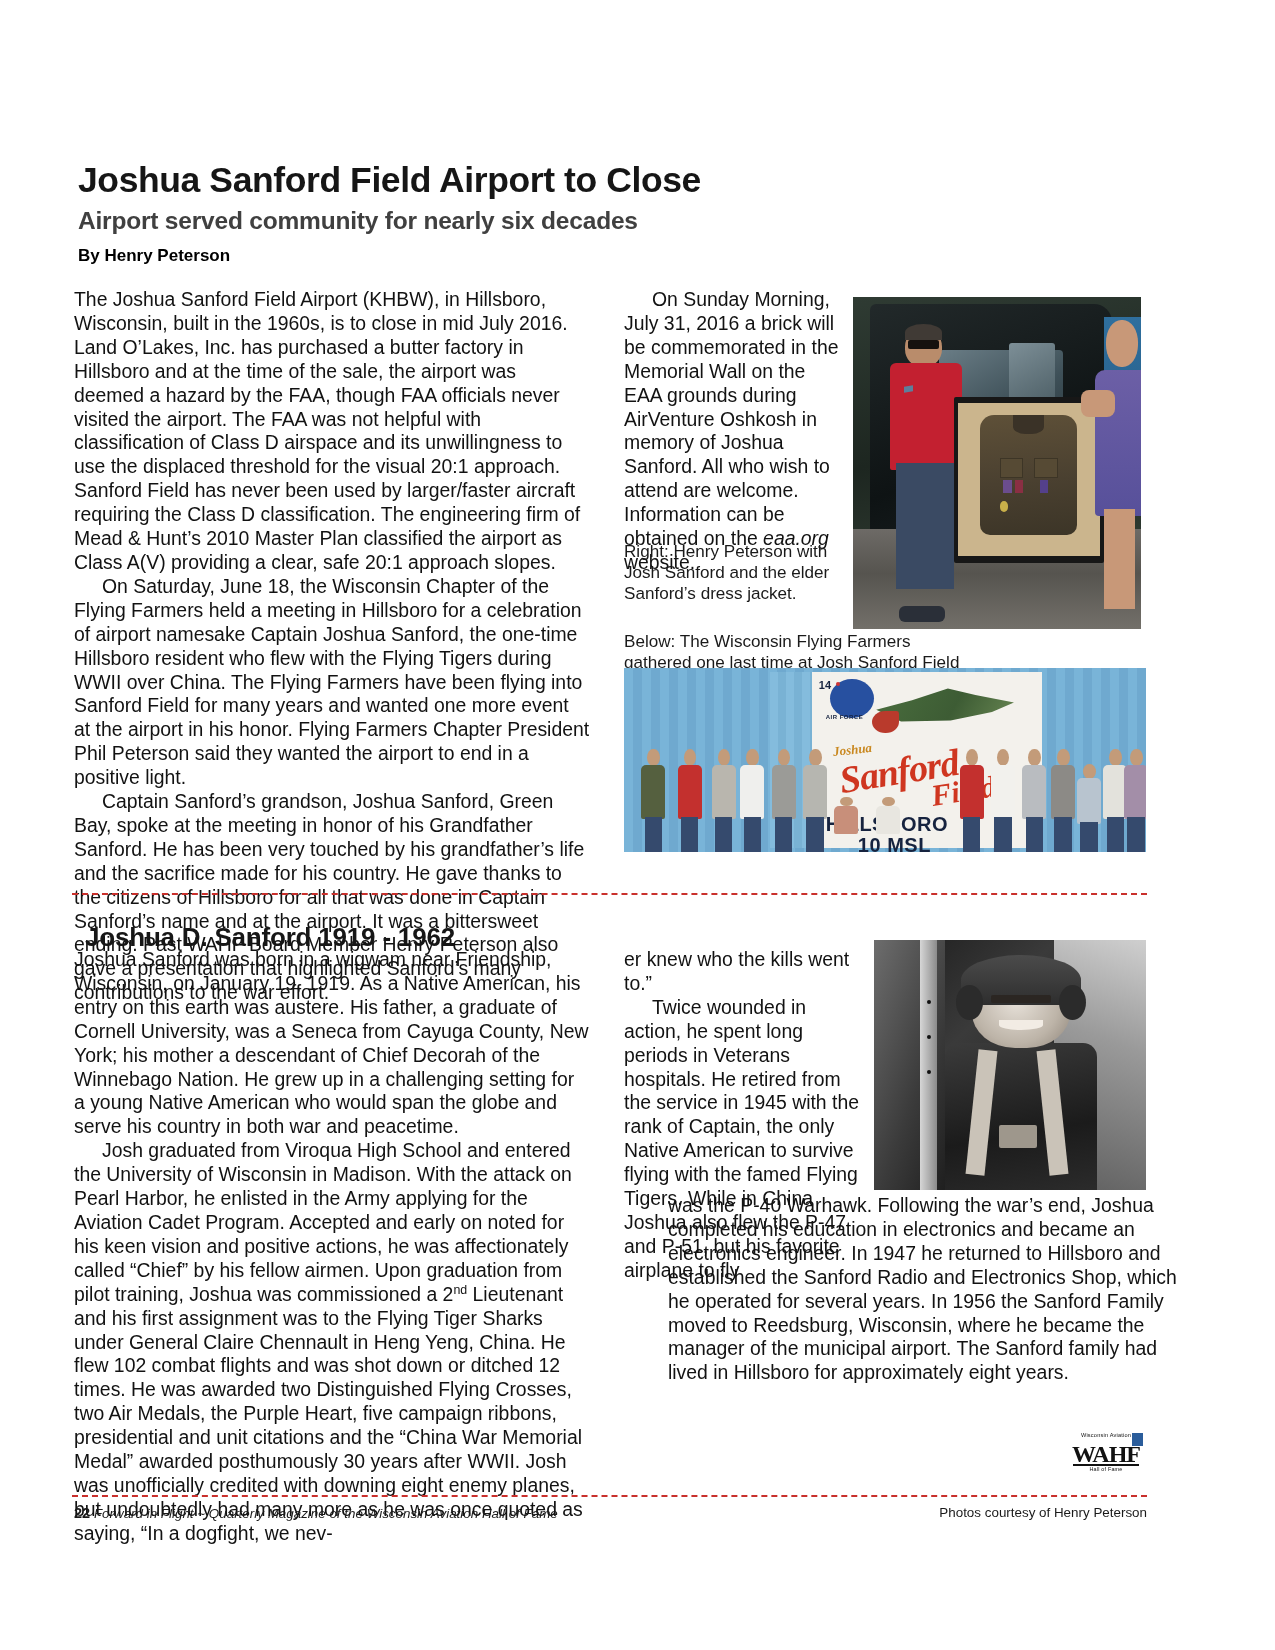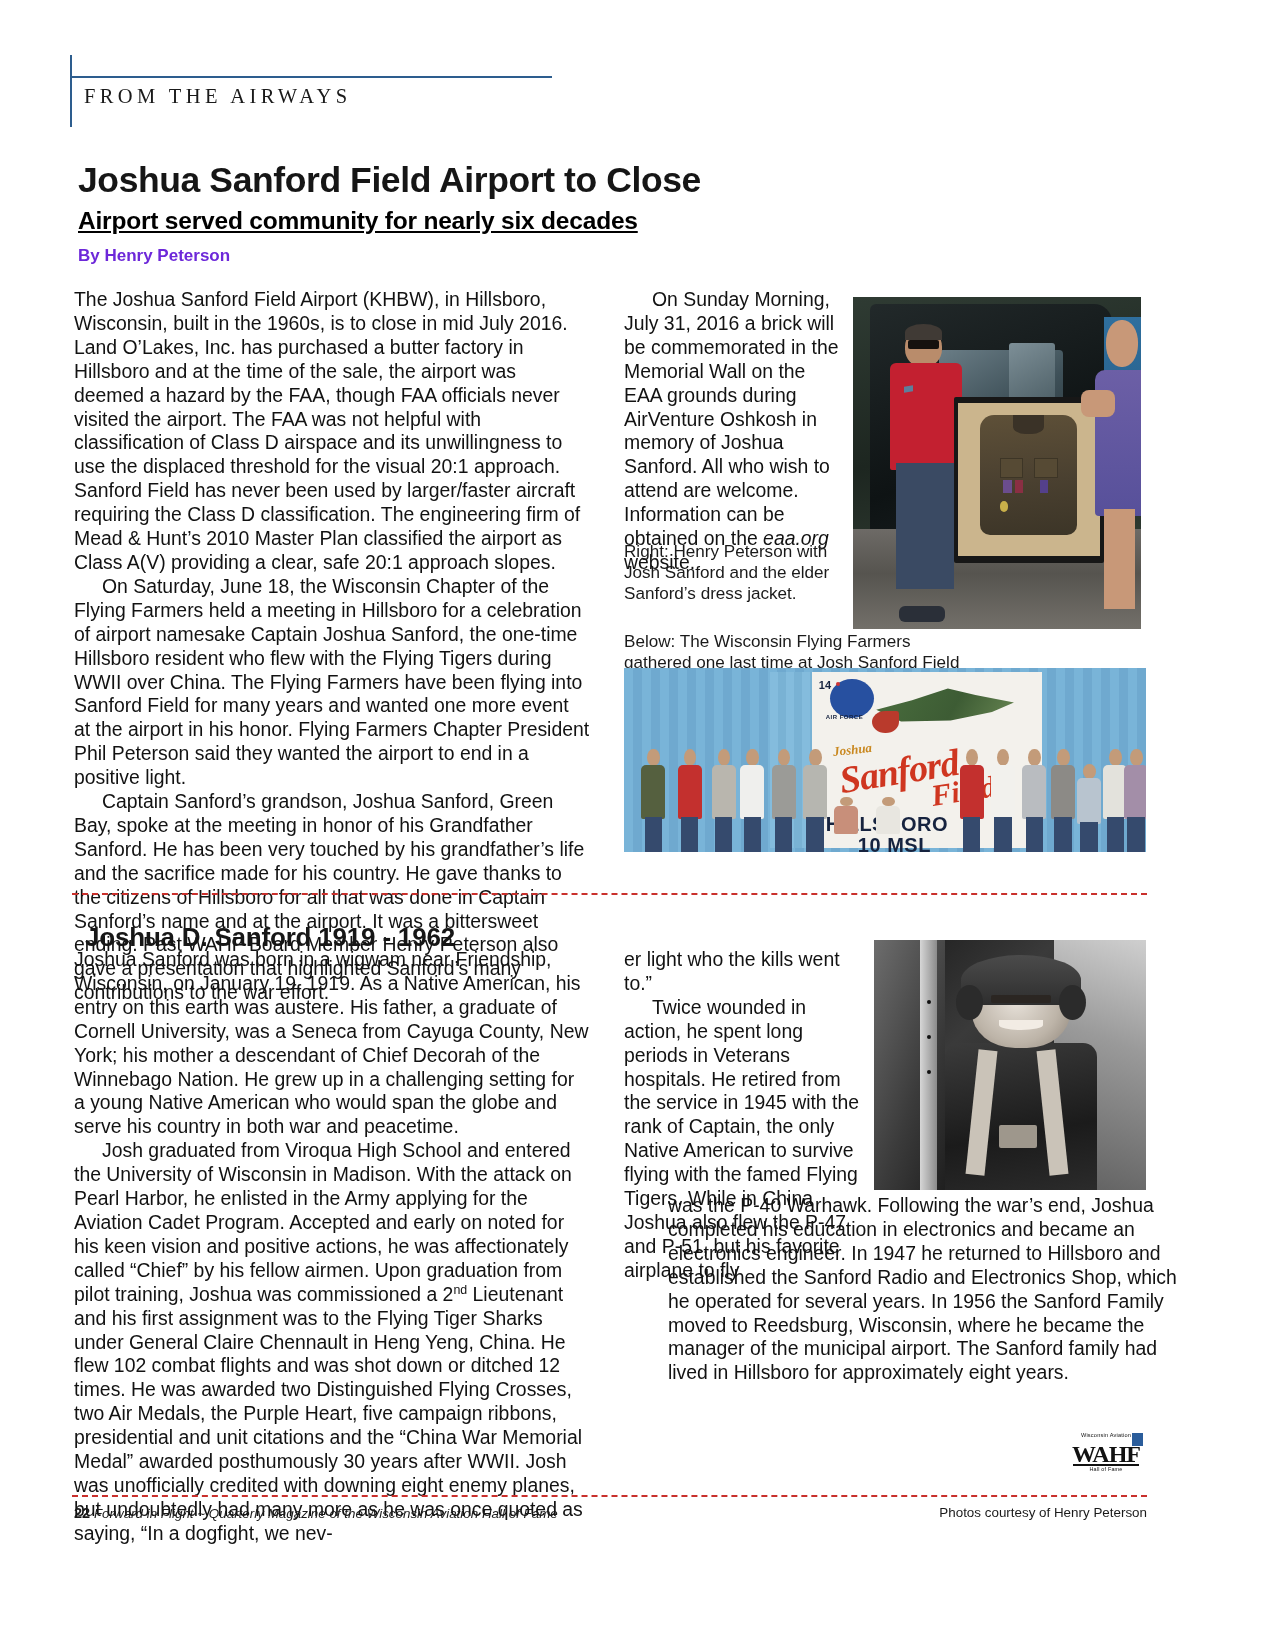--- a/index.html
+++ b/index.html
@@ -66,34 +66,33 @@
   }
   .subhead {
     position: absolute;
     left: 78px;
     top: 206px;
     width: 900px;
     font-family: "Liberation Sans", sans-serif;
     font-weight: bold;
     font-size: 24.5px;
     line-height: 30px;
-    color: #000000;
+    color: #404040;
     letter-spacing: -0.2px;
-    text-decoration: underline;
   }
   .byline {
     position: absolute;
     left: 78px;
     top: 245px;
     width: 600px;
     font-family: "Liberation Sans", sans-serif;
     font-weight: bold;
     font-size: 17px;
     line-height: 22px;
-    color: #6d28d9;
+    color: #000000;
   }
 
   
   .col-body {
     position: absolute;
     font-family: Liberation Sans, sans-serif;
     font-size: 19.4px;
     line-height: 23.9px;
     color: #121212;
     text-align: left;
@@ -342,25 +341,20 @@
     font-family: "Liberation Sans", sans-serif;
     font-size: 13.4px;
     color: #1a1a1a;
   }
 </style>
 </head>
 <body>
 
 <div class="page">
 
-  <div class="runhead">
-    <div class="vrule"></div>
-    <div class="hrule"></div>
-    <div class="label">FROM THE AIRWAYS</div>
-  </div>
 
   <div class="headline">Joshua Sanford Field Airport to Close</div>
   <div class="subhead">Airport served community for nearly six decades</div>
   <div class="byline">By Henry Peterson</div>
 
   <div class="col-body" id="col1-top">
     <p class="noindent">The Joshua Sanford Field Airport (KHBW), in Hillsboro, Wisconsin, built in the 1960s, is to close in mid July 2016. Land O’Lakes, Inc. has purchased a butter factory in Hillsboro and at the time of the sale, the airport was deemed a hazard by the FAA, though FAA officials never visited the airport. The FAA was not helpful with classification of Class D airspace and its unwillingness to use the displaced threshold for the visual 20:1 approach. Sanford Field has never been used by larger/faster aircraft requiring the Class D classification. The engineering firm of Mead &amp; Hunt’s 2010 Master Plan classified the airport as Class A(V) providing a clear, safe 20:1 approach slopes.</p>
     <p>On Saturday, June 18, the Wisconsin Chapter of the Flying Farmers held a meeting in Hillsboro for a celebration of airport namesake Captain Joshua Sanford, the one-time Hillsboro resident who flew with the Flying Tigers during WWII over China. The Flying Farmers have been flying into Sanford Field for many years and wanted one more event at the airport in his honor. Flying Farmers Chapter President Phil Peterson said they wanted the airport to end in a positive light.</p>
     <p>Captain Sanford’s grandson, Joshua Sanford, Green Bay, spoke at the meeting in honor of his Grandfather Sanford. He has been very touched by his grandfather’s life and the sacrifice made for his country. He gave thanks to the citizens of Hillsboro for all that was done in Captain Sanford’s name and at the airport. It was a bittersweet ending. Past WAHF Board Member Henry Peterson also gave a presentation that highlighted Sanford’s many contributions to the war effort.</p>
   </div>
@@ -502,21 +496,21 @@
   <div class="dashline" id="divider-mid"></div>
 
   <div class="section-title">Joshua D. Sanford 1919 - 1962</div>
 
   <div class="col-body" id="col1-bot">
     <p class="noindent">Joshua Sanford was born in a wigwam near Friendship, Wisconsin, on January 19, 1919.  As a Native American, his entry on this earth was austere. His father, a graduate of Cornell University, was a Seneca from Cayuga County, New York; his mother a descendant of Chief Decorah of the Winnebago Nation. He grew up in a challenging setting for a young Native American who would span the globe and serve his country in both war and peacetime.</p>
     <p><span>Josh graduated from Viroqua High School and entered the University of Wisconsin in Madison. With the attack on Pearl Harbor, he enlisted in the Army applying for the Aviation Cadet Program. Accepted and early on noted for his keen vision and positive actions, he was affectionately called “Chief” by his fellow airmen. Upon graduation from pilot training, Joshua was commissioned a 2</span><sup>nd</sup><span> Lieutenant and his first assignment was to the Flying Tiger Sharks under General Claire Chennault in Heng Yeng, China. He flew 102 combat flights and was shot down or ditched 12 times. He was awarded two Distinguished Flying Crosses, two Air Medals, the Purple Heart, five campaign ribbons, presidential and unit citations and the “China War Memorial Medal” awarded posthumously 30 years after WWII. Josh was unofficially credited with downing eight enemy planes, but undoubtedly had many more as he was once quoted as saying, “In a dogfight, we nev-</span></p>
   </div>
 
   <div class="col-body" id="col2-bot">
-    <p class="noindent">er light who the kills went to.”</p>
+    <p class="noindent">er knew who the kills went to.”</p>
     <p>Twice wounded in action, he spent long periods in Veterans hospitals. He retired from the service in 1945 with the rank of Captain, the only Native American to survive flying with the famed Flying Tigers. While in China Joshua also flew the P-47 and P-51, but his favorite airplane to fly</p>
   </div>
 
   <div class="col-body" id="col2-bot-wide">
     <p class="noindent">was the P-40 Warhawk. Following the war’s end, Joshua completed his education in electronics and became an electronics engineer. In 1947 he returned to Hillsboro and established the Sanford Radio and Electronics Shop, which he operated for several years. In 1956 the Sanford Family moved to Reedsburg, Wisconsin, where he became the manager of the municipal airport. The Sanford family had lived in Hillsboro for approximately eight years.</p>
   </div>
 
   <div class="photo" id="photo-pilot">
     <div class="p3-bg"></div>
     <div class="p3-panelL"></div>

